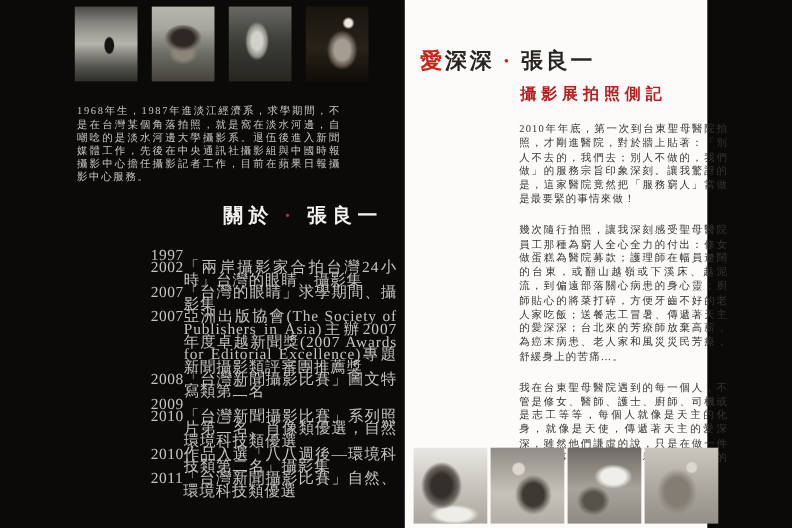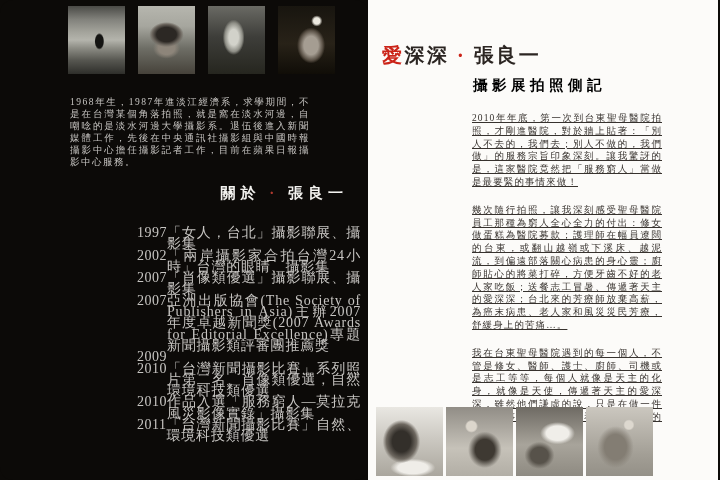--- a/index.html
+++ b/index.html
@@ -19,37 +19,37 @@
   .photos-top .ph:nth-child(3){background:
      radial-gradient(ellipse 16px 26px at 45% 46%, #d2d2ca 0 30%, #8e8e86 55%, transparent 68%),
      linear-gradient(180deg,#6a6a64 0%,#3e3e3a 45%,#26261f 100%);}
   .photos-top .ph:nth-child(4){background:
      radial-gradient(circle 8px at 68% 22%, #ece9e0 0 40%, transparent 70%),
      radial-gradient(ellipse 18px 23px at 58% 58%, #a59d92 0 40%, #584f44 65%, transparent 78%),
      linear-gradient(180deg,#18150f 0%,#282218 55%,#100d07 100%);}
   .intro{position:absolute;left:70px;top:96px;width:240px;font-size:9.5px;line-height:12px;
          letter-spacing:1.5px;color:#c7c5c2;text-align:justify;}
   .about-title{position:absolute;left:120px;top:184px;width:228px;text-align:right;
-         font-size:15px;font-weight:600;letter-spacing:5px;color:#f3f2ef;white-space:nowrap;}
+         font-size:18px;font-weight:600;letter-spacing:5px;color:#f3f2ef;white-space:nowrap;}
   .about-title .dot{color:#b13a2e;}
   .timeline{position:absolute;left:137px;top:227px;width:224px;color:#c7c5c2;
             font-size:14px;line-height:11.3px;}
   .trow{display:flex;}
   .tyear{flex:0 0 26px;letter-spacing:0.5px;}
   .ttext{flex:1;letter-spacing:0.8px;text-align:justify;}
   
-  .page-right{position:absolute;left:368px;top:0;width:350px;height:480px;background:#fcfbf9;}
+  .page-right{position:absolute;left:368px;top:0;width:275px;height:480px;background:#fcfbf9;}
   .love-title{position:absolute;left:14px;top:42px;font-size:20px;font-weight:700;
               letter-spacing:2.5px;color:#2b2522;white-space:nowrap;}
   .red{color:#cb2318;}
   .subtitle{position:absolute;left:105px;top:76px;font-size:14.5px;font-weight:600;
-            letter-spacing:4.5px;color:#000000;white-space:nowrap;}
+            letter-spacing:4.5px;color:#b91c1c;white-space:nowrap;}
   .body-text{position:absolute;left:104px;top:112px;width:190px;font-size:9.5px;
              line-height:12.8px;letter-spacing:1.1px;color:#37322e;text-align:justify;}
-  .body-text p{margin:0 0 15px;text-decoration:underline;}
+  .body-text p{margin:0 0 15px;}
   .photos-bottom{position:absolute;left:8px;top:407px;display:flex;gap:3px;}
   .photos-bottom .ph{width:67px;height:69px;background:#bbb;}
   .photos-bottom .ph:nth-child(1){background:
      radial-gradient(ellipse 26px 30px at 38% 50%, #332f2a 0 35%, #6e6860 58%, transparent 72%),
      radial-gradient(ellipse 30px 12px at 55% 88%, #efede8 0 50%, transparent 75%),
      linear-gradient(180deg,#e9e7e2 0%,#ccc9c2 45%,#aaa69d 100%);}
   .photos-bottom .ph:nth-child(2){background:
      radial-gradient(circle 10px at 38% 28%, #dcd6cc 0 48%, transparent 65%),
      radial-gradient(ellipse 24px 26px at 58% 62%, #3e3932 0 40%, transparent 70%),
      linear-gradient(180deg,#918d86 0%,#c6c2b9 60%,#b2aea5 100%);}
@@ -77,44 +77,47 @@
       <div class="ph" aria-label="black-and-white photo: boy with headband in a night crowd"></div>
     </div>
 
     <div class="intro">1968年生，1987年進淡江經濟系，求學期間，不是在台灣某個角落拍照，就是窩在淡水河邊，自嘲唸的是淡水河邊大學攝影系。退伍後進入新聞媒體工作，先後在中央通訊社攝影組與中國時報攝影中心擔任攝影記者工作，目前在蘋果日報攝影中心服務。</div>
 
     <div class="about-title"><span>關於</span> <span class="dot">·</span> <span>張良一</span></div>
 
     <div class="timeline">
       <div class="trow">
         <span class="tyear">1997</span>
-        <span class="ttext">「女人，台北」攝影聯展、攝影集</span>
       </div>
       <div class="trow">
         <span class="tyear">2002</span>
         <span class="ttext">「兩岸攝影家合拍台灣24小時」台灣的眼睛、攝影集</span>
       </div>
       <div class="trow">
         <span class="tyear">2007</span>
-        <span class="ttext">「肖像類優選」攝影聯展、攝影集</span>
+        <span class="ttext">「台灣的眼睛」求學期間、攝影集</span>
       </div>
       <div class="trow">
         <span class="tyear">2007</span>
         <span class="ttext">亞洲出版協會(The Society of Publishers in Asia)主辦2007年度卓越新聞獎(2007 Awards for Editorial Excellence)專題新聞攝影類評審團推薦獎</span>
+      </div>
+      <div class="trow">
+        <span class="tyear">2008</span>
+        <span class="ttext">「台灣新聞攝影比賽」圖文特寫類第二名</span>
       </div>
       <div class="trow">
         <span class="tyear">2009</span>
       </div>
       <div class="trow">
         <span class="tyear">2010</span>
         <span class="ttext">「台灣新聞攝影比賽」系列照片第二名、肖像類優選，自然環境科技類優選</span>
       </div>
       <div class="trow">
         <span class="tyear">2010</span>
-        <span class="ttext">作品入選「服務窮人—莫拉克風災影像實錄」攝影集</span>
+        <span class="ttext">作品入選「八八週後—環境科技類第二名」攝影集</span>
       </div>
       <div class="trow">
         <span class="tyear">2011</span>
         <span class="ttext">「台灣新聞攝影比賽」自然、環境科技類優選</span>
       </div>
     </div>
   </div>
 
   <div class="page-right">
 

